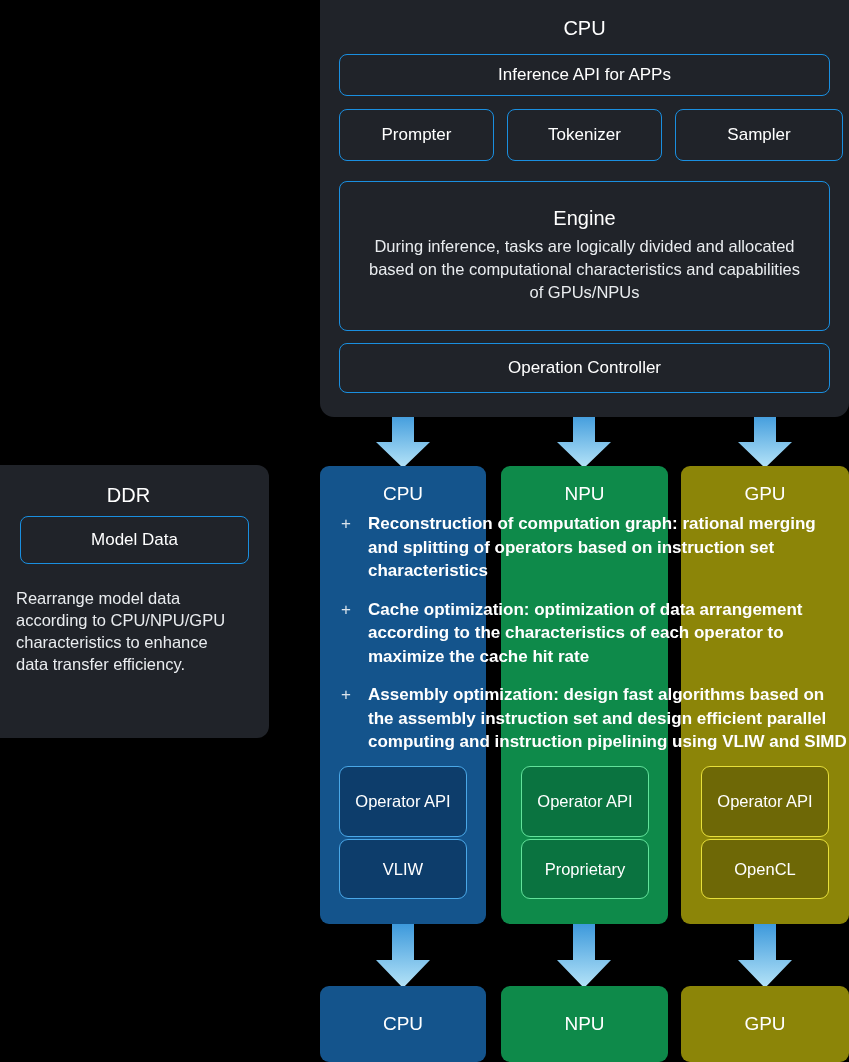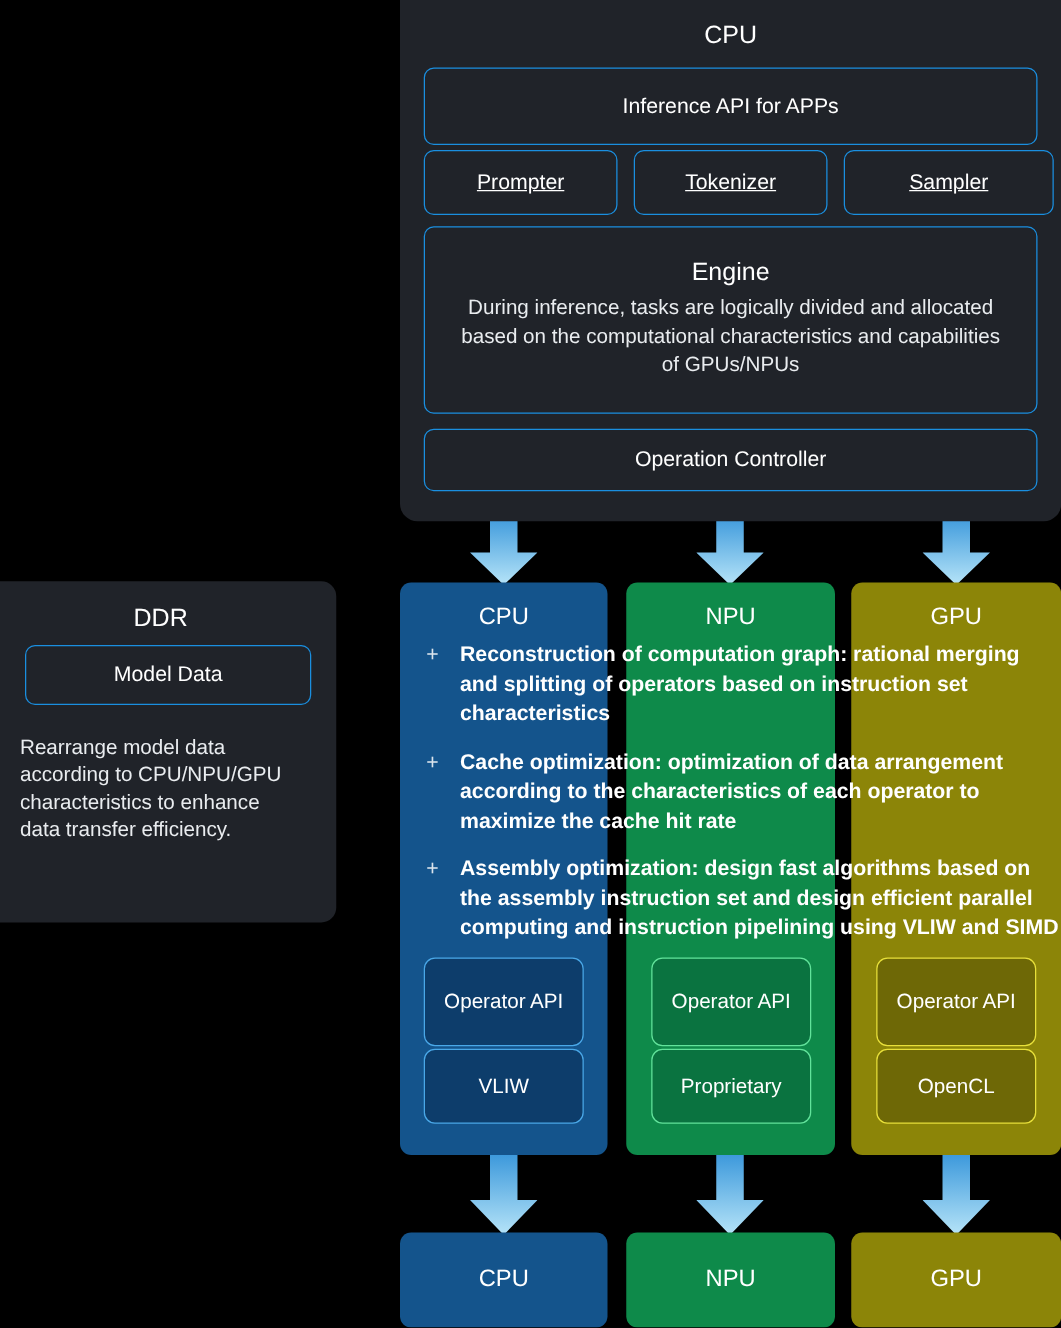--- a/index.html
+++ b/index.html
@@ -32,23 +32,23 @@
     justify-content: center;
     text-align: center;
     font-size: 17px;
   }
 
   
   #cpu-panel { left: 320px; top: 0px; width: 529px; height: 417px;
                border-radius: 0 0 14px 14px; }
   #cpu-panel-title { position:absolute; left:0; top:16px; width:100%; }
 
-  #inference-api { position: absolute; left: 19px; top: 54px; width: 491px; height: 62px; }
-
-  .row3 { position: absolute; top: 120px; height: 52px; text-decoration: underline; }
+  #inference-api { position: absolute; left: 19px; top: 54px; width: 491px; height: 42px; }
+
+  .row3 { position: absolute; top: 109px; height: 52px; }
   #prompter  { left: 19px;  width: 155px; }
   #tokenizer { left: 187px; width: 155px; }
   #sampler   { left: 355px; width: 168px; }
 
   #engine-box { position: absolute; left: 19px; top: 181px; width: 491px; height: 150px;
                 border: 1px solid #1a8fe0; border-radius: 8px;
                 display: flex; flex-direction: column; align-items: center;
                 justify-content: flex-start; padding-top: 23px; }
   #engine-title { color:#fff; font-size: 20px; line-height: 26px; }
   #engine-desc  { color:#e9ecef; font-size: 16.5px; line-height: 23px;

